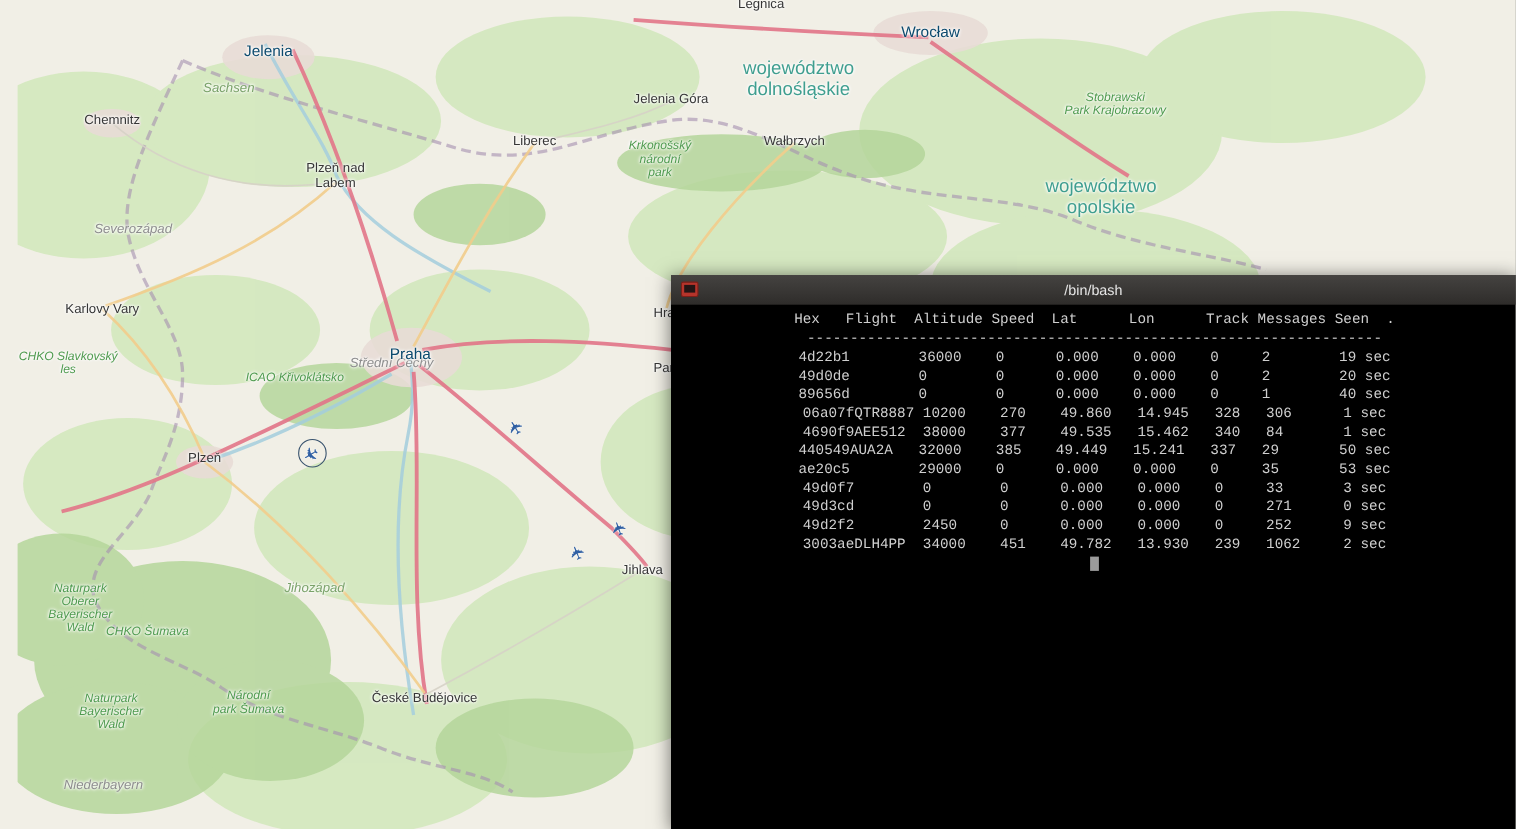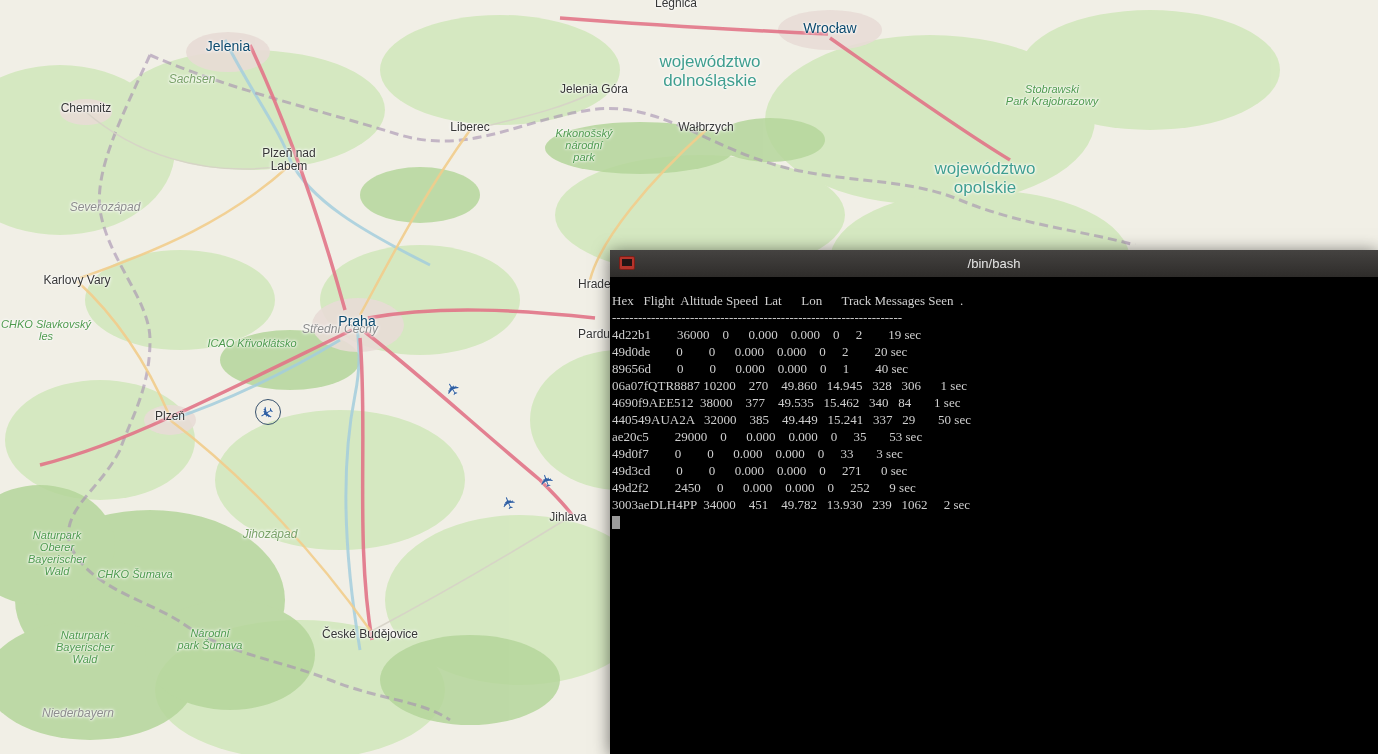--- a/index.html
+++ b/index.html
@@ -1,20 +1,20 @@
 <!DOCTYPE html>
 <html style="--map-land: #f1efe6; --park-green: #4e9a4e; --voivodeship-teal: #3f9e8f; --plane-blue: #2f5fa3; --sidebar-bg: #ffffff; --terminal-bg: #000000; --terminal-text: #cfcfcf; --titlebar-bg: #454341;"><head>
 <meta charset="utf-8">
 <style>
   html,body{margin:0;padding:0;background:#222;}
   #stage{position:relative;width:1378px;height:754px;overflow:hidden;
          font-family:"Liberation Sans",sans-serif;background:var(--map-land,#f1efe6);}
 
   
-  #map{position:absolute;inset:0;}
+  #map{position:absolute;inset:0;margin-left:16px;}
   #map svg{position:absolute;top:0;left:0;}
   #map-labels{position:absolute;inset:0;pointer-events:none;}
   .maplabel{position:absolute;transform:translate(-50%,-50%);white-space:pre-line;
             text-align:center;line-height:1.1;
             text-shadow:0 0 2px #fff,0 0 3px #fff,0 0 4px #fff;}
   .maplabel.left{transform:translate(0,-50%);text-align:left;}
   .city{font-size:12px;color:#363636;}
   .city-lg{font-size:14px;color:#0c4a6e;}
   .region{font-size:12px;font-style:italic;color:#8d8d8d;}
   .region-green{font-size:12px;font-style:italic;color:#7aa269;}
@@ -32,29 +32,29 @@
   
   #sidebar{position:absolute;left:1135px;top:0;width:243px;height:250px;
            background:var(--sidebar-bg,#fff);color:#222;padding:10px 0 0 12px;box-sizing:border-box;}
   #sidebar .title{font-weight:bold;font-size:15px;margin-bottom:15px;}
   #sidebar .planes-count{font-size:13px;margin-bottom:15px;}
   #sidebar .info-line{font-size:13px;line-height:16px;}
   #sidebar .bold{font-weight:bold;}
 
   
   #terminal{position:absolute;left:610px;top:250px;width:768px;height:504px;
-            background:var(--terminal-bg,#000);box-shadow:0 2px 16px rgba(0,0,0,.55);}
+            background:var(--terminal-bg,#000);box-shadow:0 2px 16px rgba(0,0,0,.55);text-align:center;}
   #term-titlebar{height:27px;background:linear-gradient(var(--titlebar-bg,#454341),#2e2c2a);
             color:#e6e6e6;font-size:13px;display:flex;align-items:center;justify-content:center;
             position:relative;}
   .term-icon{position:absolute;left:9px;top:6px;width:16px;height:14px;background:#b5342b;
             border-radius:2px;border:1px solid #7c1f19;box-sizing:border-box;}
   .term-icon::after{content:"";position:absolute;left:2px;top:2px;width:10px;height:7px;background:#241515;}
-  #term-body{margin:0;padding:15px 0 0 2px;color:var(--terminal-text,#cfcfcf);
-            font-family:Liberation Serif, serif;
+  #term-body{margin:0;padding:5px 0 0 2px;color:var(--terminal-text,#cfcfcf);
+            font-family:Liberation Mono, monospace;
             font-size:13px;line-height:17px;white-space:pre;}
   .cursor{display:inline-block;width:8px;height:13px;background:#9b9b9b;vertical-align:text-bottom;}
 </style>
 </head>
 <body>
 
 <div id="stage">
 
   <div id="map">
     <svg width="1378" height="754" viewBox="0 0 1378 754">
@@ -133,21 +133,21 @@
     </svg>
     <div id="map-labels">
         <div class="maplabel city" style="left: 676px; top: 4px;">Legnica</div>
         <div class="maplabel city-lg" style="left: 830px; top: 29px;">Wrocław</div>
         <div class="maplabel city-lg" style="left: 228px; top: 47px;">Jelenia</div>
         <div class="maplabel region-green" style="left: 192px; top: 80px;">Sachsen</div>
         <div class="maplabel city" style="left: 86px; top: 109px;">Chemnitz</div>
         <div class="maplabel city" style="left: 594px; top: 90px;">Jelenia Góra</div>
         <div class="maplabel voiv" style="left: 710px; top: 72px;">województwo
 dolnośląskie</div>
-        <div class="maplabel park" style="left: 1052px; top: 95px;">Stobrawski
+        <div class="maplabel park" style="left: 998px; top: 95px;">Stobrawski
 Park Krajobrazowy</div>
         <div class="maplabel city" style="left: 470px; top: 128px;">Liberec</div>
         <div class="maplabel city" style="left: 706px; top: 128px;">Wałbrzych</div>
         <div class="maplabel park" style="left: 584px; top: 145px;">Krkonošský
 národní
 park</div>
         <div class="maplabel city" style="left: 289px; top: 160px;">Plzeň nad
 Labem</div>
         <div class="maplabel voiv" style="left: 985px; top: 179px;">województwo
 opolskie</div>
@@ -160,21 +160,21 @@
         <div class="maplabel city-lg" style="left: 357px; top: 322px;">Praha</div>
         <div class="maplabel park" style="left: 252px; top: 343px;">ICAO Křivoklátsko</div>
         <div class="maplabel city left" style="left: 578px; top: 335px;">Pardubice</div>
         <div class="maplabel city" style="left: 170px; top: 417px;">Plzeň</div>
         <div class="maplabel city" style="left: 568px; top: 518px;">Jihlava</div>
         <div class="maplabel region-green" style="left: 270px; top: 535px;">Jihozápad</div>
         <div class="maplabel park" style="left: 57px; top: 553px;">Naturpark
 Oberer
 Bayerischer
 Wald</div>
-        <div class="maplabel park" style="left: 135px; top: 574px;">CHKO Šumava</div>
+        <div class="maplabel park" style="left: 118px; top: 574px;">CHKO Šumava</div>
         <div class="maplabel park" style="left: 85px; top: 647px;">Naturpark
 Bayerischer
 Wald</div>
         <div class="maplabel park" style="left: 210px; top: 639px;">Národní
 park Šumava</div>
         <div class="maplabel city" style="left: 370px; top: 635px;">České Budějovice</div>
         <div class="maplabel region left" style="left: 22px; top: 714px; padding-left: 20px;">Niederbayern</div>
       </div>
     <div id="planes">
         <div class="plane" style="left: 455px; top: 388px;">

